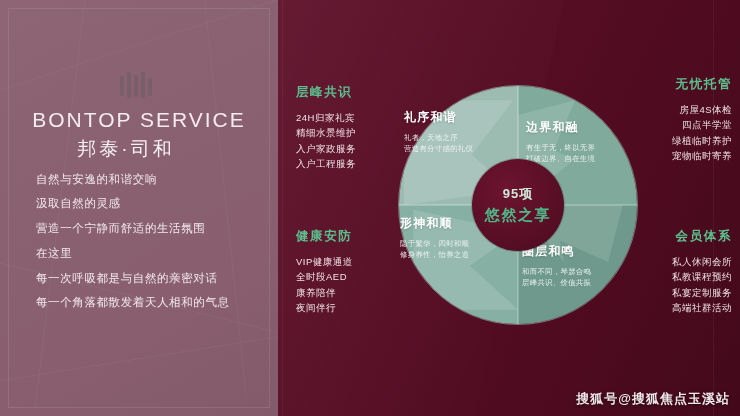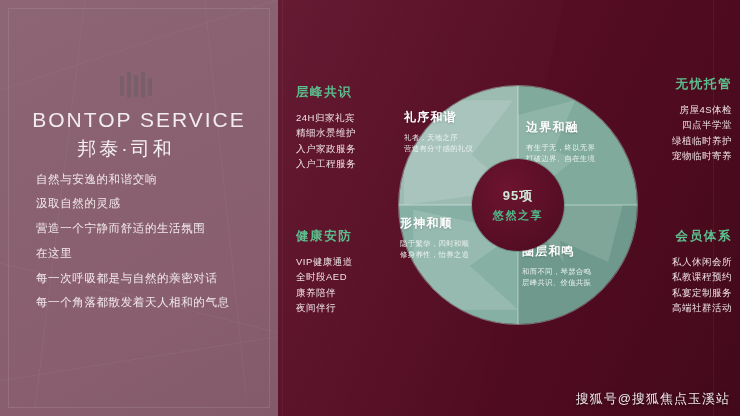--- a/index.html
+++ b/index.html
@@ -79,35 +79,35 @@
   .crossv{position:absolute;left:calc(50% - 1px);top:0;width:2px;height:100%;
     background:rgba(255,255,255,.22);}
   .crossh{position:absolute;top:calc(50% - 1px);left:0;height:2px;width:100%;
     background:rgba(255,255,255,.22);}
 
   #core{position:absolute;left:50%;top:50%;width:92px;height:92px;margin:-46px 0 0 -46px;
     border-radius:50%;background:radial-gradient(circle at 38% 32%,#6d1430 0%,#5a0f27 55%,#4b0c20 100%);
     display:flex;flex-direction:column;align-items:center;justify-content:center;gap:3px;
     box-shadow:0 0 0 1px rgba(0,0,0,.18);}
   #core .c1{color:#cfe9d9;font-size:13px;font-weight:700;letter-spacing:1px;}
-  #core .c2{color:#4fb888;font-size:11px;font-weight:700;letter-spacing:1.6px;}
+  #core .c2{color:#4fb888;font-size:15px;font-weight:700;letter-spacing:1.6px;}
 
   .qlabel{position:absolute;width:104px;}
   .ql-title{font-size:12px;font-weight:700;color:#ffffff;letter-spacing:1.2px;
     margin-bottom:6px;text-shadow:0 1px 2px rgba(0,0,0,.18);}
   .ql-sub{font-size:7.4px;color:#f0f6f3;line-height:1.55;letter-spacing:.3px;
     white-space:nowrap;opacity:.93;}
   #ql-tl{left:6px;top:24px;}
   #ql-tr{left:128px;top:34px;}
   #ql-bl{left:2px;top:130px;}
   #ql-br{left:124px;top:158px;}
 
   
   #watermark{position:absolute;right:10px;bottom:8px;color:#f0e6ea;
-    font-size:13px;font-weight:400;letter-spacing:1px;
+    font-size:13px;font-weight:700;letter-spacing:1px;
     text-shadow:0 1px 3px rgba(0,0,0,.6);}
 </style>
 </head>
 <body>
 
 <div id="slide">
 
   <div id="left-panel">
     <div class="frame"></div>
     <div class="diag d1"></div>

